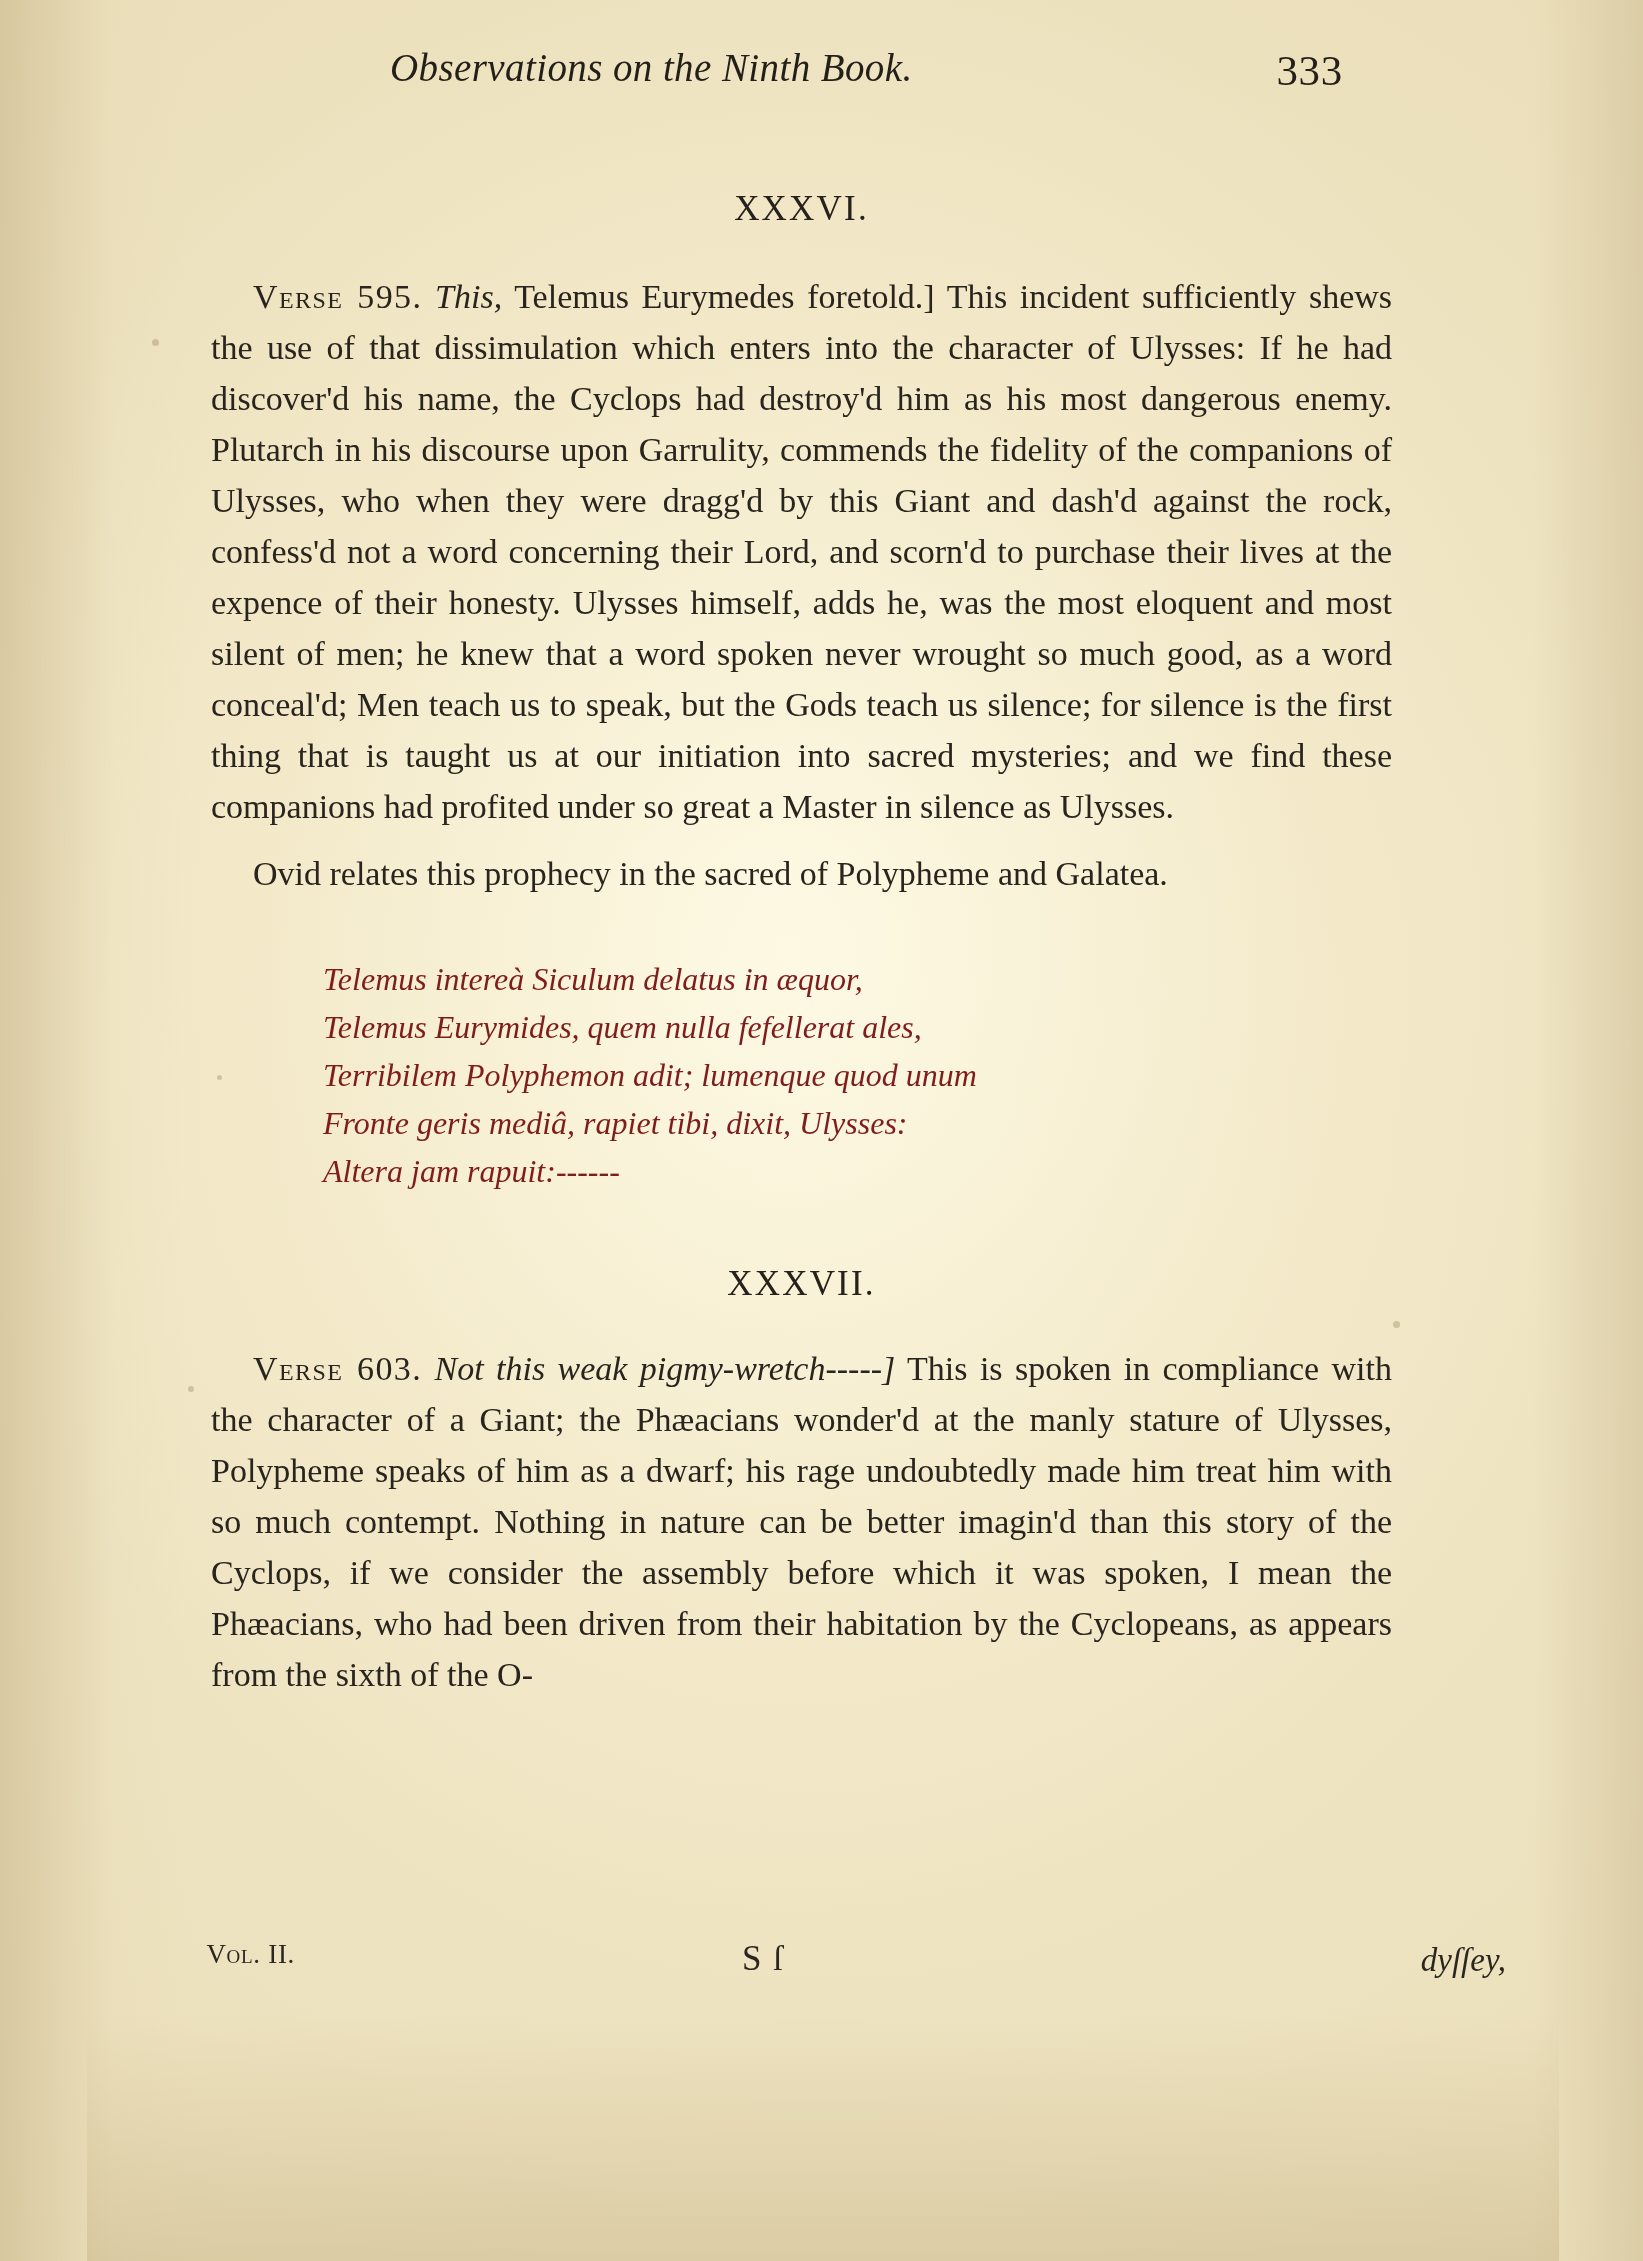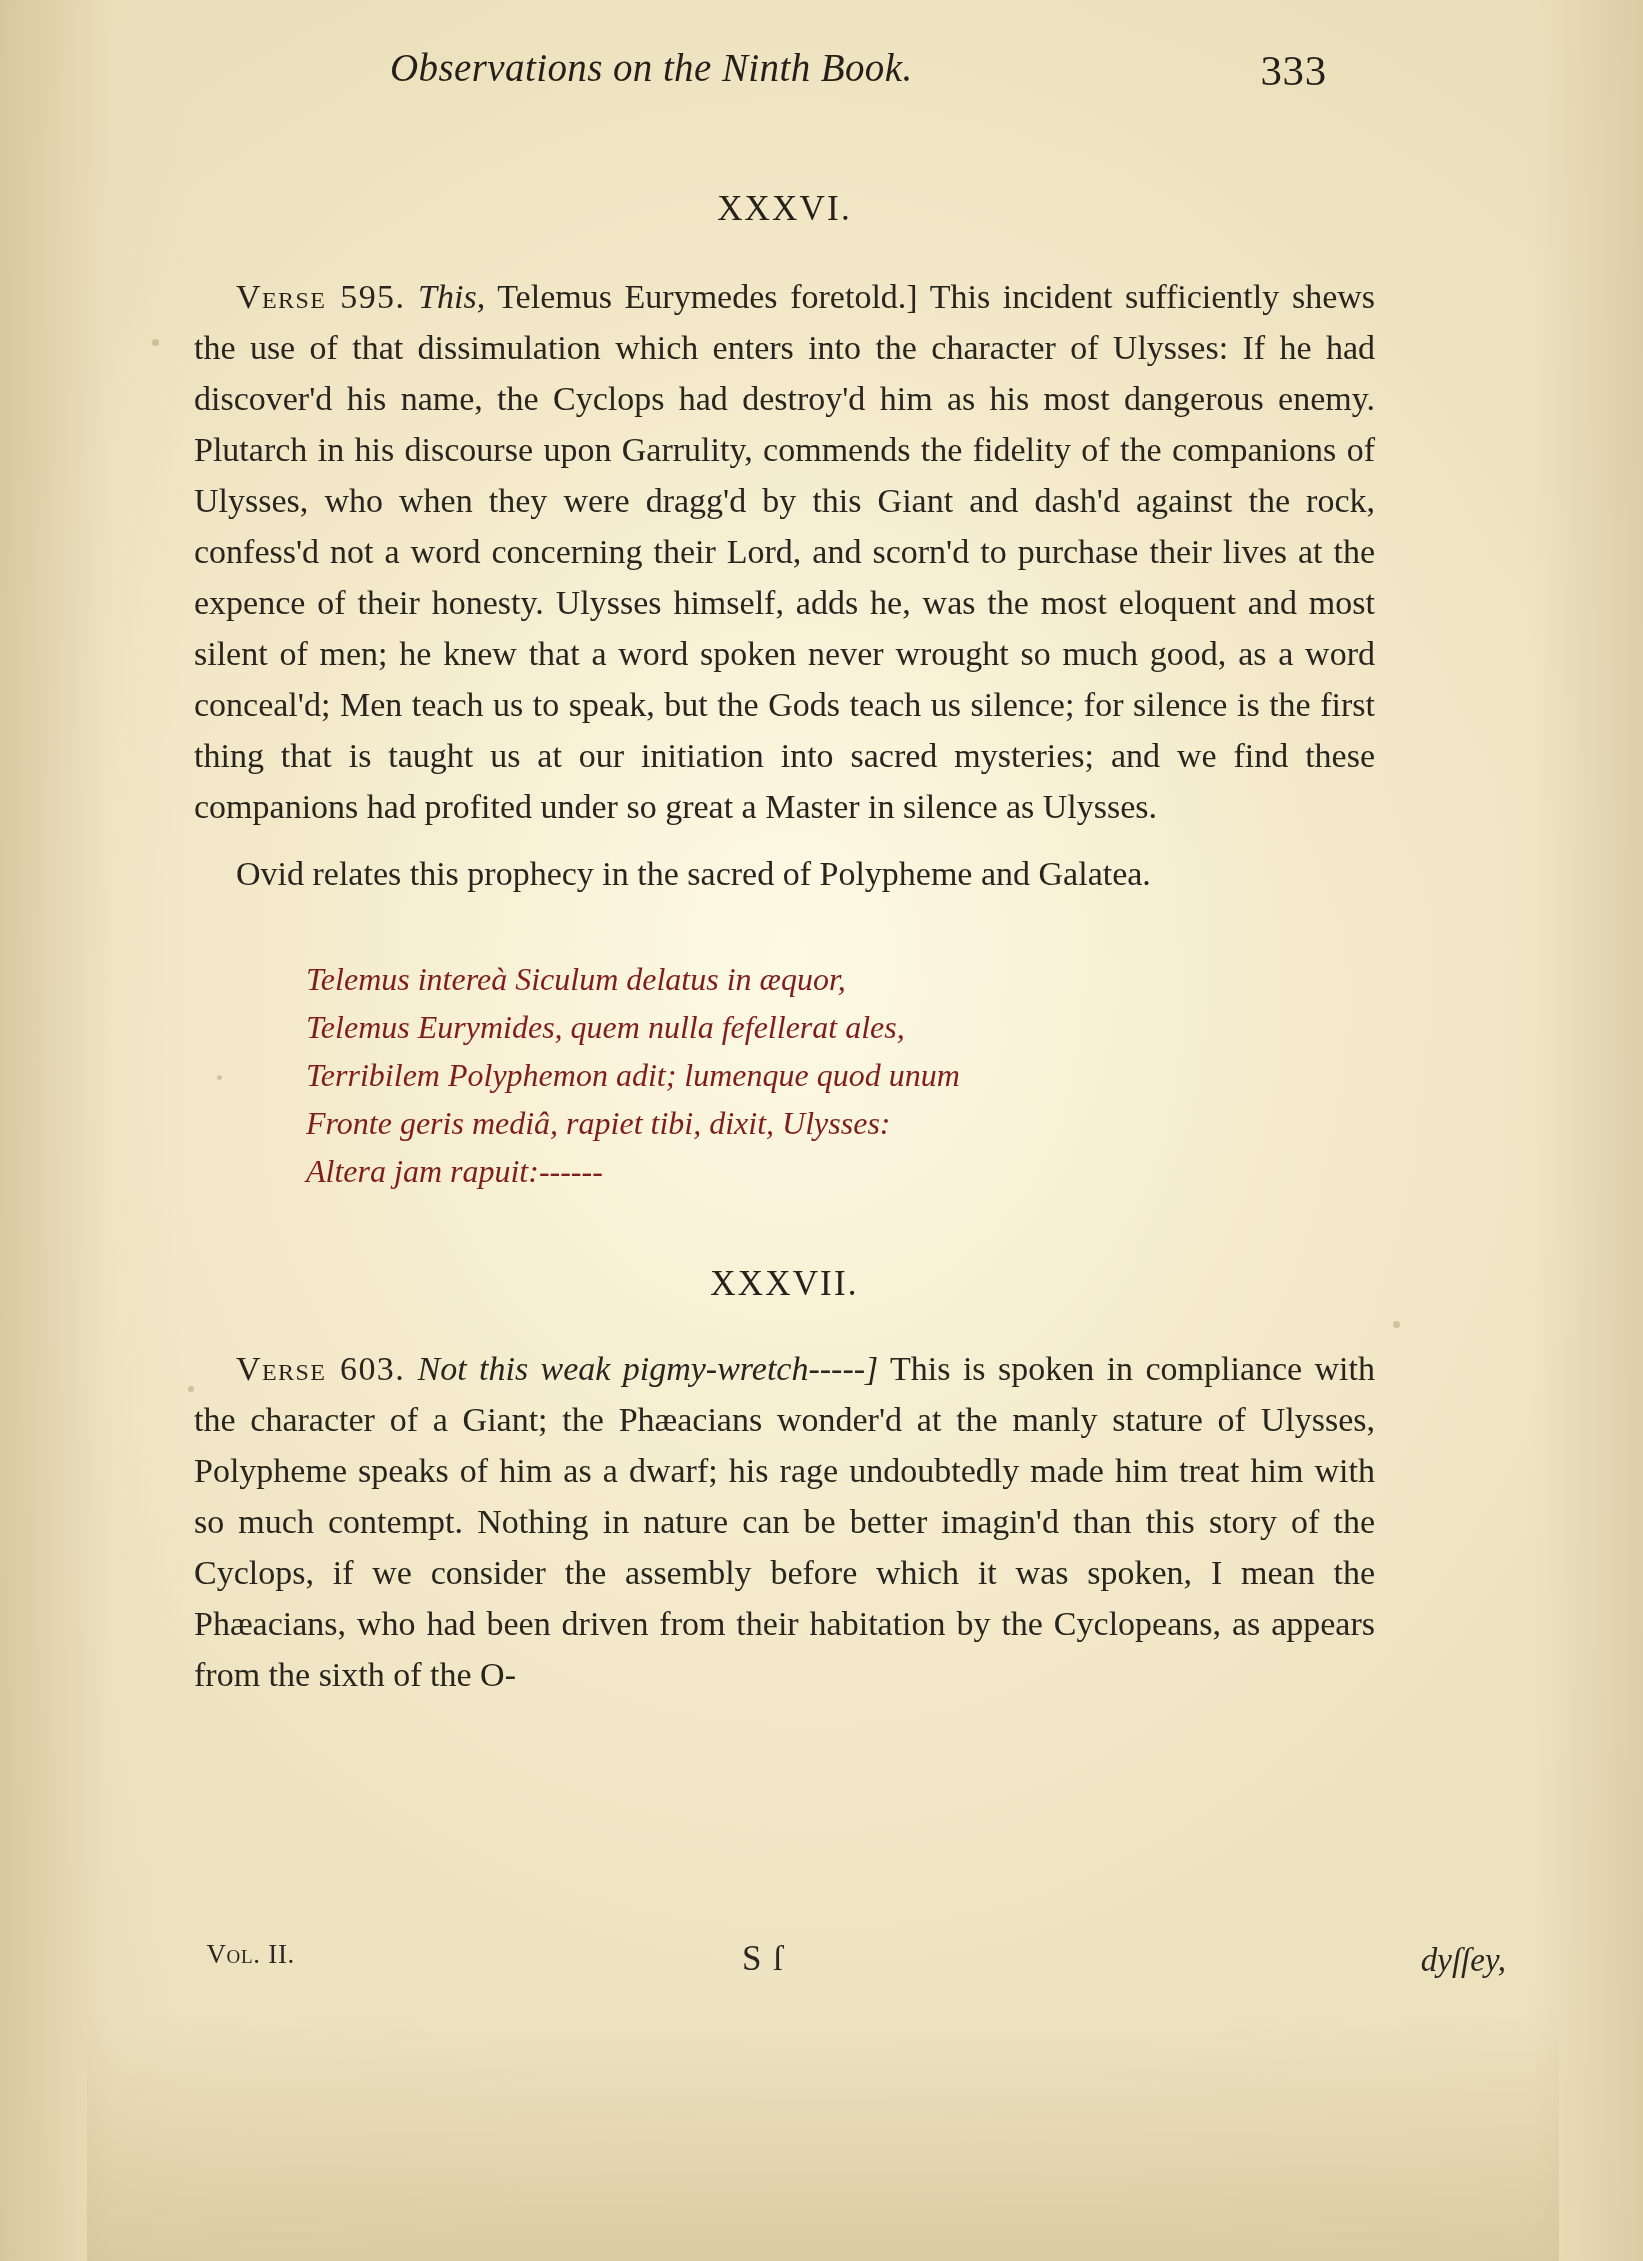--- a/index.html
+++ b/index.html
@@ -67,31 +67,31 @@
     left: 390px;
     top: 0;
     font-style: italic;
     font-size: 39px;
     letter-spacing: 0.4px;
     color: #241f19;
     white-space: nowrap;
   }
   .runhead-pageno {
     position: absolute;
-    right: 136px;
+    right: 120px;
     top: 1.4px;
     font-size: 43px;
     letter-spacing: 0.7px;
     color: #241f19;
   }
 
   
   .col {
     position: absolute;
-    left: 178px;
+    left: 195px;
     top: 189px;
     width: 1213px;
   }
 
   .sect-num {
     text-align: center;
     font-size: 35px;
     letter-spacing: 2.2px;
     margin: 0 0 42px 0;
     color: #26211b;

